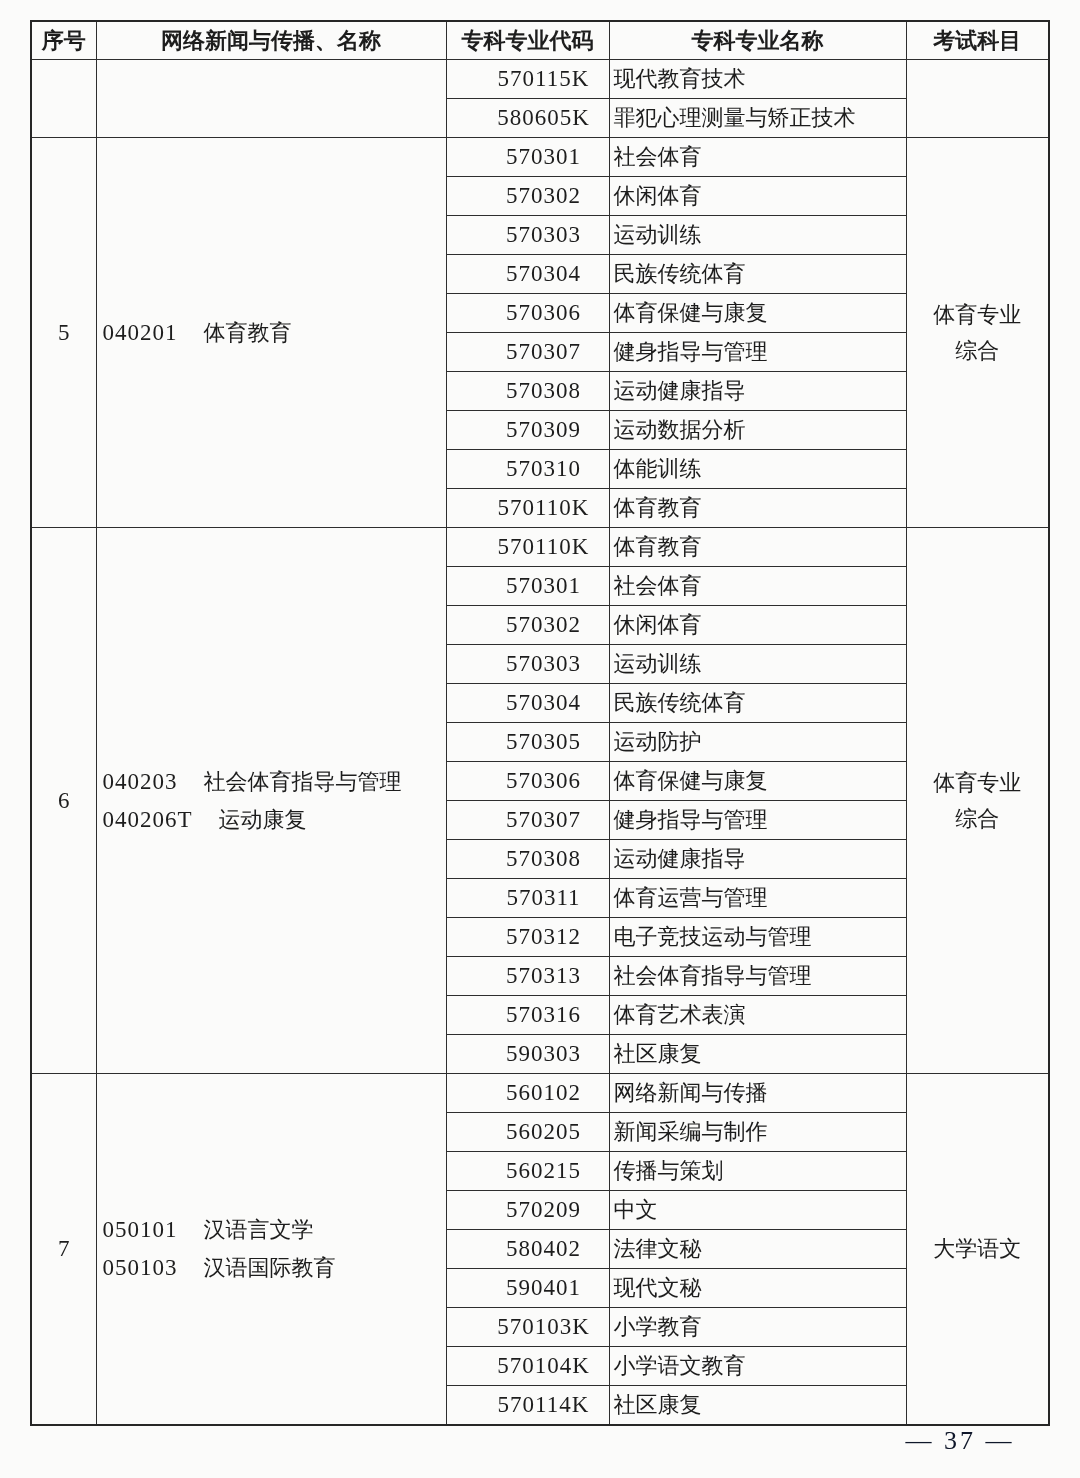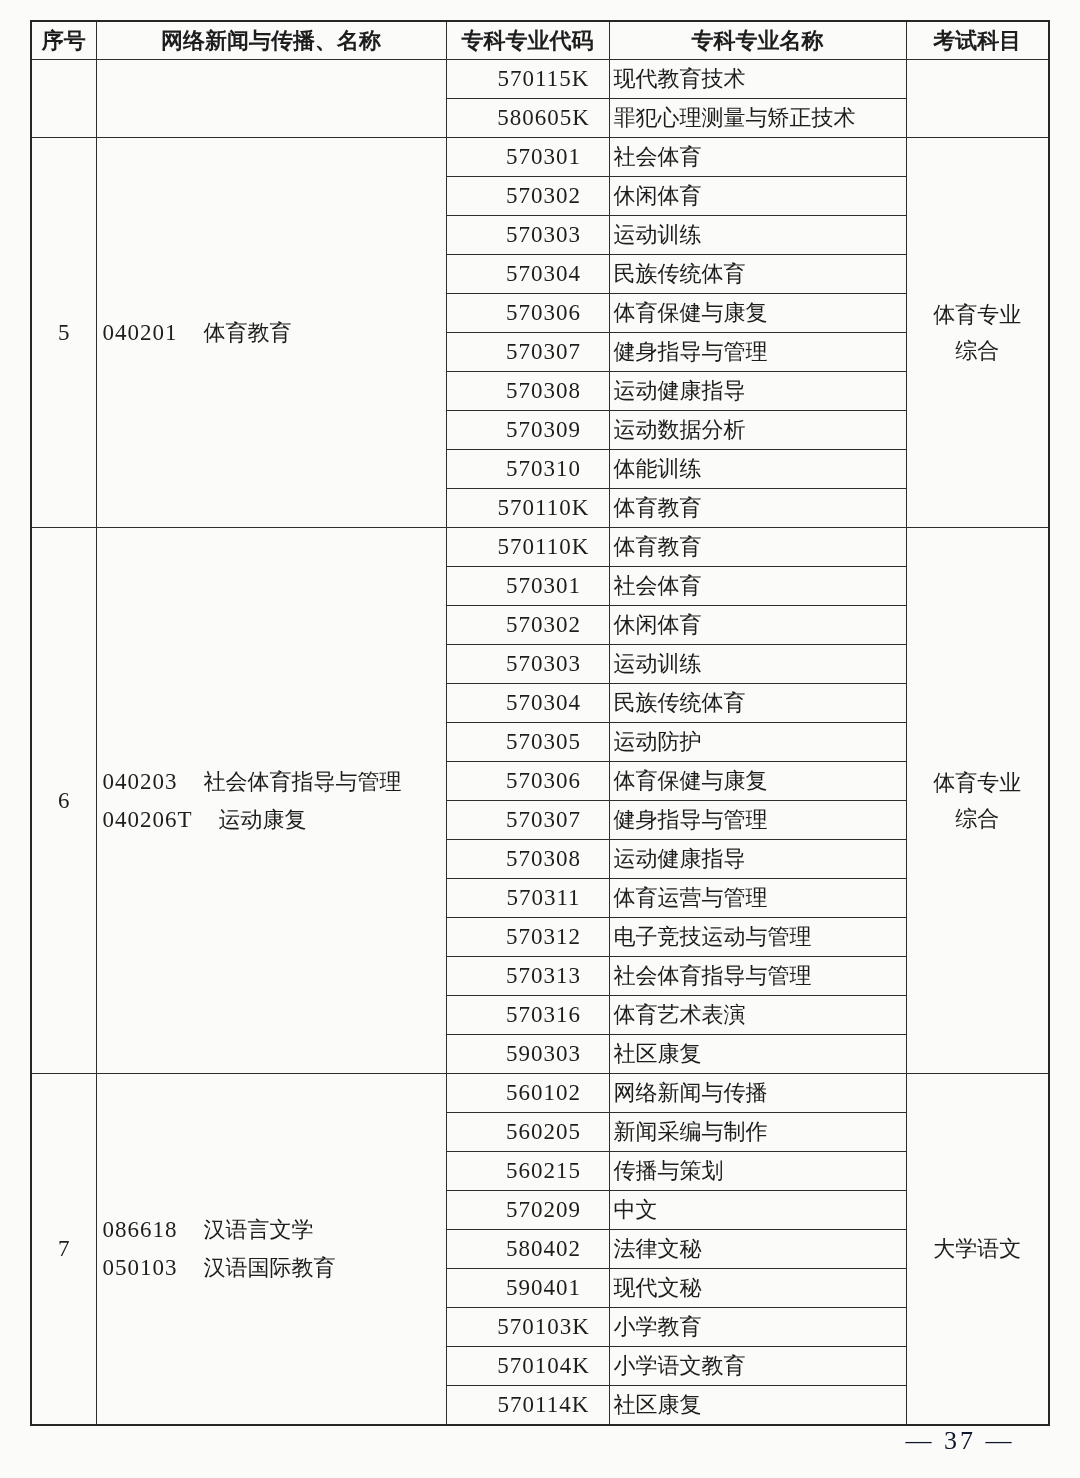--- a/index.html
+++ b/index.html
@@ -232,21 +232,21 @@
         <td class="code-cell">570316</td>
         <td class="name-cell">体育艺术表演</td>
       </tr>
       <tr>
         <td class="code-cell">590303</td>
         <td class="name-cell">社区康复</td>
       </tr>
       <tr>
         <td class="serial-cell" rowspan="9">7</td>
         <td class="ug-cell" rowspan="9">
-          <div class="ug-line"><span class="ug-code">086618</span><span class="ug-name">汉语言文学</span></div>
+          <div class="ug-line"><span class="ug-code">050101</span><span class="ug-name">汉语言文学</span></div>
           <div class="ug-line"><span class="ug-code">050103</span><span class="ug-name">汉语国际教育</span></div>
         </td>
         <td class="code-cell">560102</td>
         <td class="name-cell">网络新闻与传播</td>
         <td class="exam-cell" rowspan="9">
           <div>大学语文</div>
         </td>
       </tr>
       <tr>
         <td class="code-cell">560205</td>

